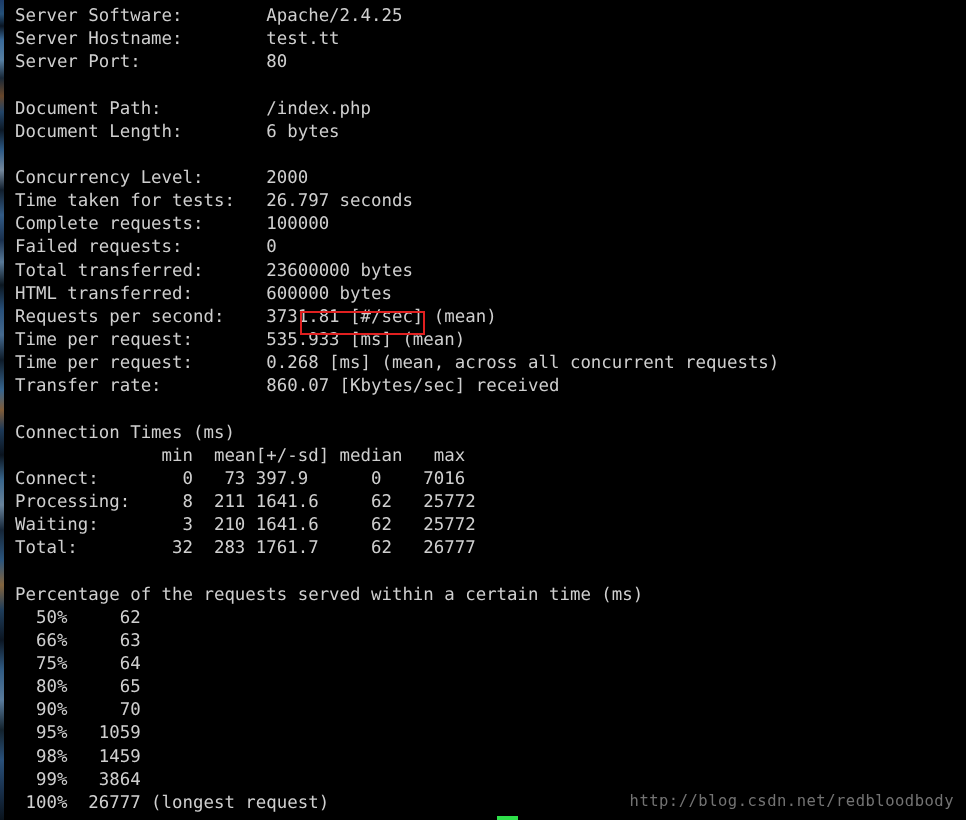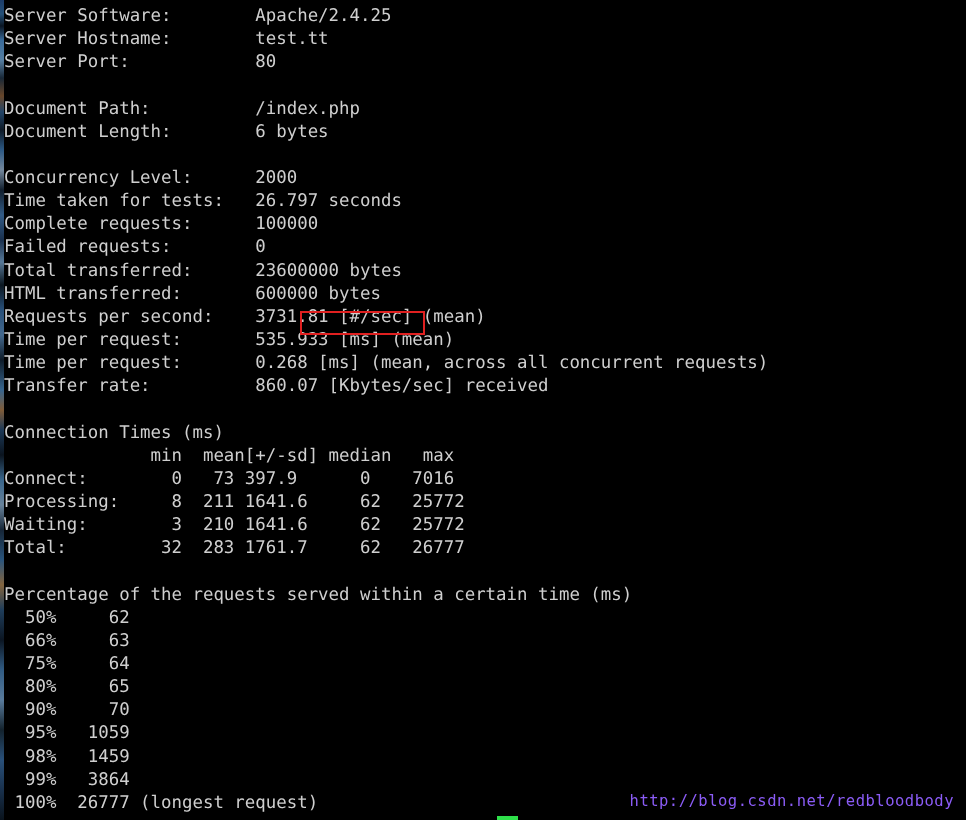--- a/index.html
+++ b/index.html
@@ -36,21 +36,21 @@
         #6e8aa3 505px, #17283a 530px, #2d5983 560px,
         #8a6a42 585px, #20405f 610px, #0c1724 640px,
         #33608a 670px, #5d81a4 700px, #14242f 730px,
         #2b5480 760px, #1a3350 790px, #0a141e 820px);
     opacity: 0.95;
   }
 
   
   #term {
     position: absolute;
-    left: 0;
+    left: 11px;
     top: 5px;
     width: 904px;
     color: #cfcfcf;
     font-size: 17.4px;
     line-height: 23.15px;
     letter-spacing: 0px;
     white-space: pre;
     text-rendering: geometricPrecision;
   }
   #term .line {
@@ -92,17 +92,17 @@
 <body>
 
 <div id="screen" style="background: rgb(0, 0, 0);">
 
   <div class="edge-sliver"></div>
 
   <div id="term" style="color: rgb(207, 207, 207);"><div class="line">Server Software:        Apache/2.4.25</div><div class="line">Server Hostname:        test.tt</div><div class="line">Server Port:            80</div><div class="line">&nbsp;</div><div class="line">Document Path:          /index.php</div><div class="line">Document Length:        6 bytes</div><div class="line">&nbsp;</div><div class="line">Concurrency Level:      2000</div><div class="line">Time taken for tests:   26.797 seconds</div><div class="line">Complete requests:      100000</div><div class="line">Failed requests:        0</div><div class="line">Total transferred:      23600000 bytes</div><div class="line">HTML transferred:       600000 bytes</div><div class="line">Requests per second:    3731.81 [#/sec] (mean)</div><div class="line">Time per request:       535.933 [ms] (mean)</div><div class="line">Time per request:       0.268 [ms] (mean, across all concurrent requests)</div><div class="line">Transfer rate:          860.07 [Kbytes/sec] received</div><div class="line">&nbsp;</div><div class="line">Connection Times (ms)</div><div class="line">              min  mean[+/-sd] median   max</div><div class="line">Connect:        0   73 397.9      0    7016</div><div class="line">Processing:     8  211 1641.6     62   25772</div><div class="line">Waiting:        3  210 1641.6     62   25772</div><div class="line">Total:         32  283 1761.7     62   26777</div><div class="line">&nbsp;</div><div class="line">Percentage of the requests served within a certain time (ms)</div><div class="line">  50%     62</div><div class="line">  66%     63</div><div class="line">  75%     64</div><div class="line">  80%     65</div><div class="line">  90%     70</div><div class="line">  95%   1059</div><div class="line">  98%   1459</div><div class="line">  99%   3864</div><div class="line"> 100%  26777 (longest request)</div></div>
 
   <div class="highlight-box" style="left: 300px; top: 311px; width: 125px; height: 24px; border-color: rgb(224, 32, 32);"></div>
 
-  <div class="watermark" style="color: #8b5cf6;">http://blog.csdn.net/redbloodbody</div>
+  <div class="watermark" style="color: #737373;">http://blog.csdn.net/redbloodbody</div>
 
   <div class="bottom-green" style="background: rgb(46, 224, 74);"></div>
 
 </div>
 
 </body></html>

